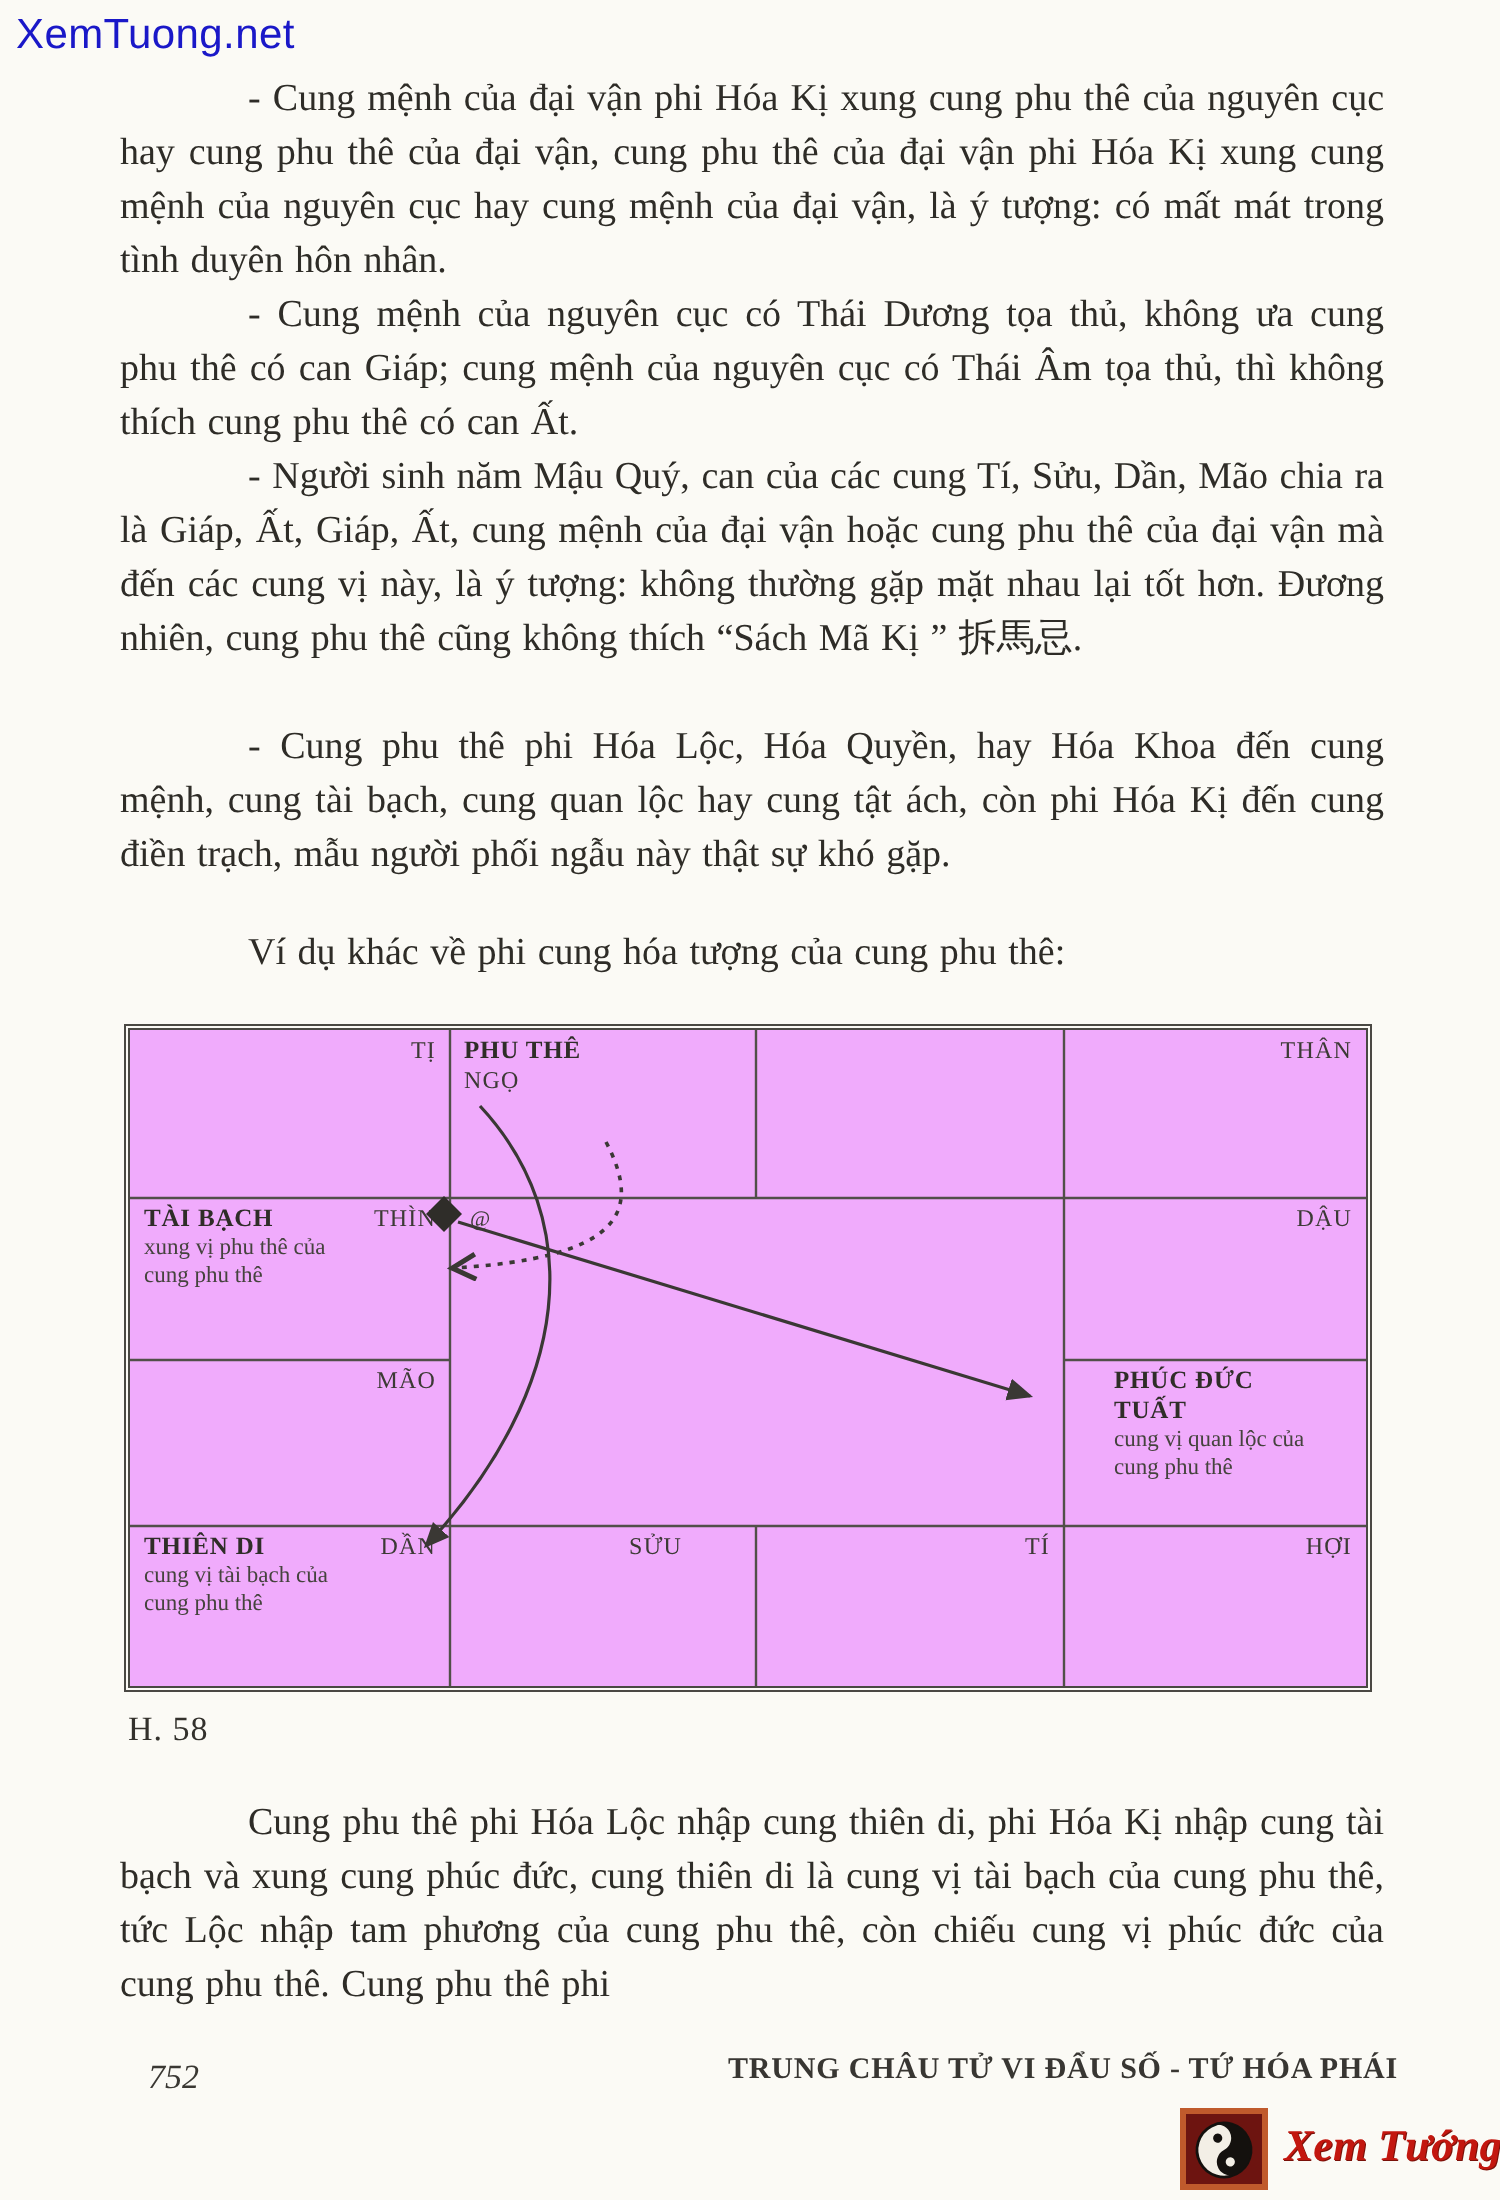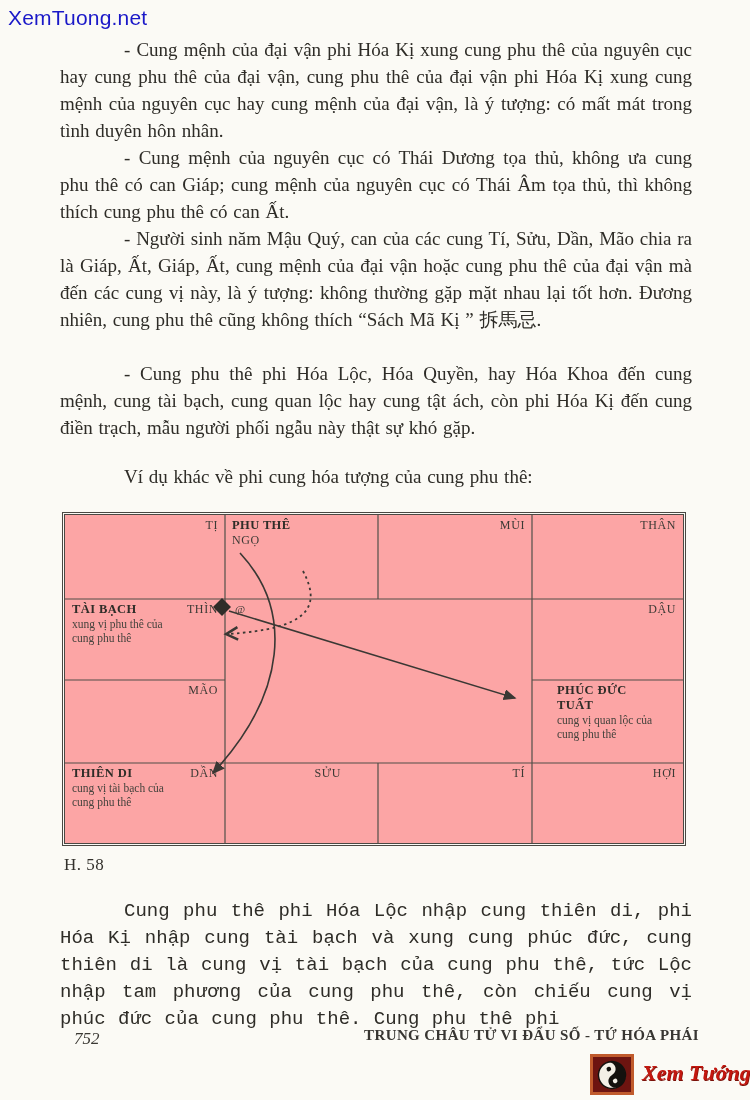--- a/index.html
+++ b/index.html
@@ -17,27 +17,27 @@
   .para{
     position:absolute;left:60px;width:632px;margin:0;
     font-size:19px;line-height:27px;text-align:justify;
     text-indent:64px;word-spacing:1px;
   }
   .p1{top:36px;}
   .p2{top:144px;}
   .p3{top:225px;}
   .p4{top:360px;}
   .example{top:463px;text-align:left;}
-  .closing{top:898px;font-family:Liberation Mono, monospace;}
+  .closing{top:898px;}
 
   
   .chart{
     position:absolute;left:64px;top:514px;width:618px;height:328px;
     border:1px solid #4a4843;outline:1px solid #4a4843;outline-offset:1px;
-    background:#fca5a5;
+    background:#f0abfc;
   }
   .chart svg.gridlines{position:absolute;left:0;top:0;z-index:1;}
   .chart svg.arrows{position:absolute;left:0;top:0;z-index:3;pointer-events:none;}
   .cell{
     position:absolute;z-index:2;box-sizing:border-box;
     padding:3px 7px;font-size:12px;color:#3c3a35;
   }
   .branch{
     font-size:12px;letter-spacing:0.6px;color:#3c3a35;
   }
@@ -100,23 +100,20 @@
       <line x1="313" y1="248" x2="313" y2="328"></line>
     </g>
   </svg>
 
   <div class="cell" style="left:0;top:0;width:160px;height:84px;">
     <span class="branch tr">TỊ</span>
   </div>
   <div class="cell" style="left:160px;top:0;width:153px;height:84px;">
     <div class="palace">PHU THÊ</div>
     <div class="branch">NGỌ</div>
-  </div>
-  <div class="cell" style="left:313px;top:0;width:154px;height:84px;">
-    <span class="branch tr">MÙI</span>
   </div>
   <div class="cell" style="left:467px;top:0;width:151px;height:84px;">
     <span class="branch tr">THÂN</span>
   </div>
 
   <div class="cell" style="left:0;top:84px;width:160px;height:81px;">
     <span class="palace">TÀI BẠCH</span>
     <span class="branch tr">THÌN</span>
     <div class="note">xung vị phu thê của</div>
     <div class="note">cung phu thê</div>

